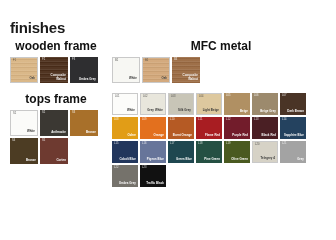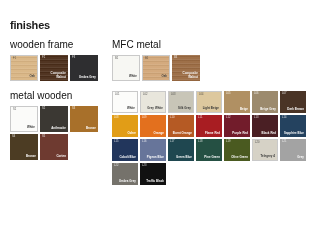--- a/index.html
+++ b/index.html
@@ -14,33 +14,34 @@
     font-family: "Liberation Sans", sans-serif;
     color: #1a1a1a;
     position: relative;
   }
 
   
   #page-title {
     position: absolute;
     left: 10px;
     top: 20px;
-    font-size: 11px;
+    font-size: 15px;
     font-weight: bold;
     letter-spacing: -0.2px;
     line-height: 1;
   }
 
   
   .section-heading {
-    font-size: 10px;
-    font-weight: normal;
+    font-size: 12px;
+    font-weight: bold;
     color: #111111;
     line-height: 1;
     white-space: nowrap;
+    text-align: center;
   }
 
   
   #col-left {
     position: absolute;
     left: 10px;
     top: 40px;
     width: 92px;
   }
   #col-right {
@@ -131,21 +132,21 @@
         <span class="sw-name">Composite Walnut</span>
       </div>
       <div class="swatch sw-lg on-dark" style="background: rgb(46, 46, 48);">
         <span class="sw-code">F3</span>
         <span class="sw-name">Umbra Grey</span>
       </div>
     </div>
 
   <div class="gap-block"></div>
 
-  <div class="section-heading">metal wooden</div>
+  <div class="section-heading">tops frame</div>
   <div class="heading-gap"></div>
   <div class="swatch-grid" id="grid-metal">
       <div class="swatch sw-lg on-light light-tile" style="background: rgb(251, 251, 249);">
         <span class="sw-code">S1</span>
         <span class="sw-name">White</span>
       </div>
       <div class="swatch sw-lg on-dark" style="background: rgb(59, 56, 51);">
         <span class="sw-code">S2</span>
         <span class="sw-name">Anthracite</span>
       </div>

